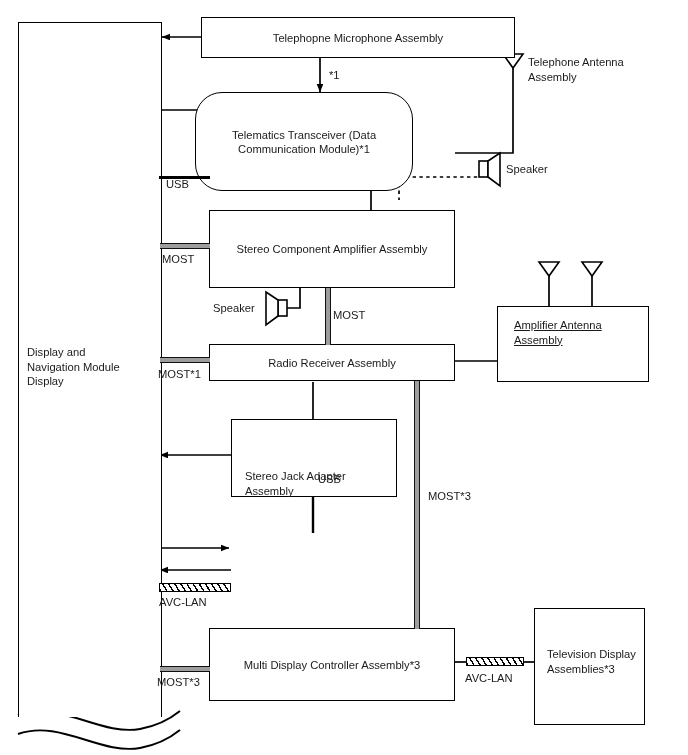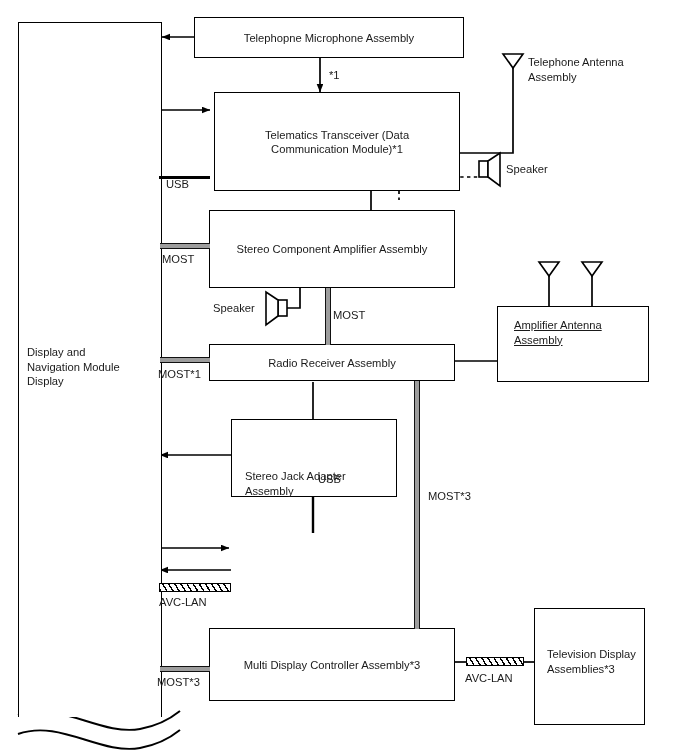--- a/index.html
+++ b/index.html
@@ -134,25 +134,25 @@
       <path d="M18,715 C60,700 100,736 140,729 C163,725 175,715 180,711" stroke-width="1.9"></path>
       <path d="M18,734 C60,719 100,755 140,748 C163,744 175,734 180,730" stroke-width="1.9"></path>
     </g>
   </svg>
 
   <div class="node-box" style="left:18px; top:22px; width:144px; height:695px; border-bottom:none;"></div>
   <div class="free-label" style="left:27px; top:324px; width:130px;margin-top:21px;">Display and
 Navigation Module
 Display</div>
 
-  <div class="node-box" style="left:194px; top:17px; width:270px; height:41px;">
+  <div class="node-box" style="left:201px; top:17px; width:314px; height:41px;">
     <div class="node-label center">Telephopne Microphone Assembly</div>
   </div>
 
-  <div class="node-box" style="left:214px; top:92px; width:246px; height:99px;">
+  <div class="node-box" style="left:195px; top:92px; width:218px; height:99px;border-radius:27px;">
     <div class="node-label center" style="text-align:center;">Telematics Transceiver (Data
 Communication Module)*1</div>
   </div>
 
   <div class="node-box" style="left:209px; top:210px; width:246px; height:78px;">
     <div class="node-label center">Stereo Component Amplifier Assembly</div>
   </div>
 
   <div class="node-box" style="left:209px; top:344px; width:246px; height:37px;">
     <div class="node-label center">Radio Receiver Assembly</div>

